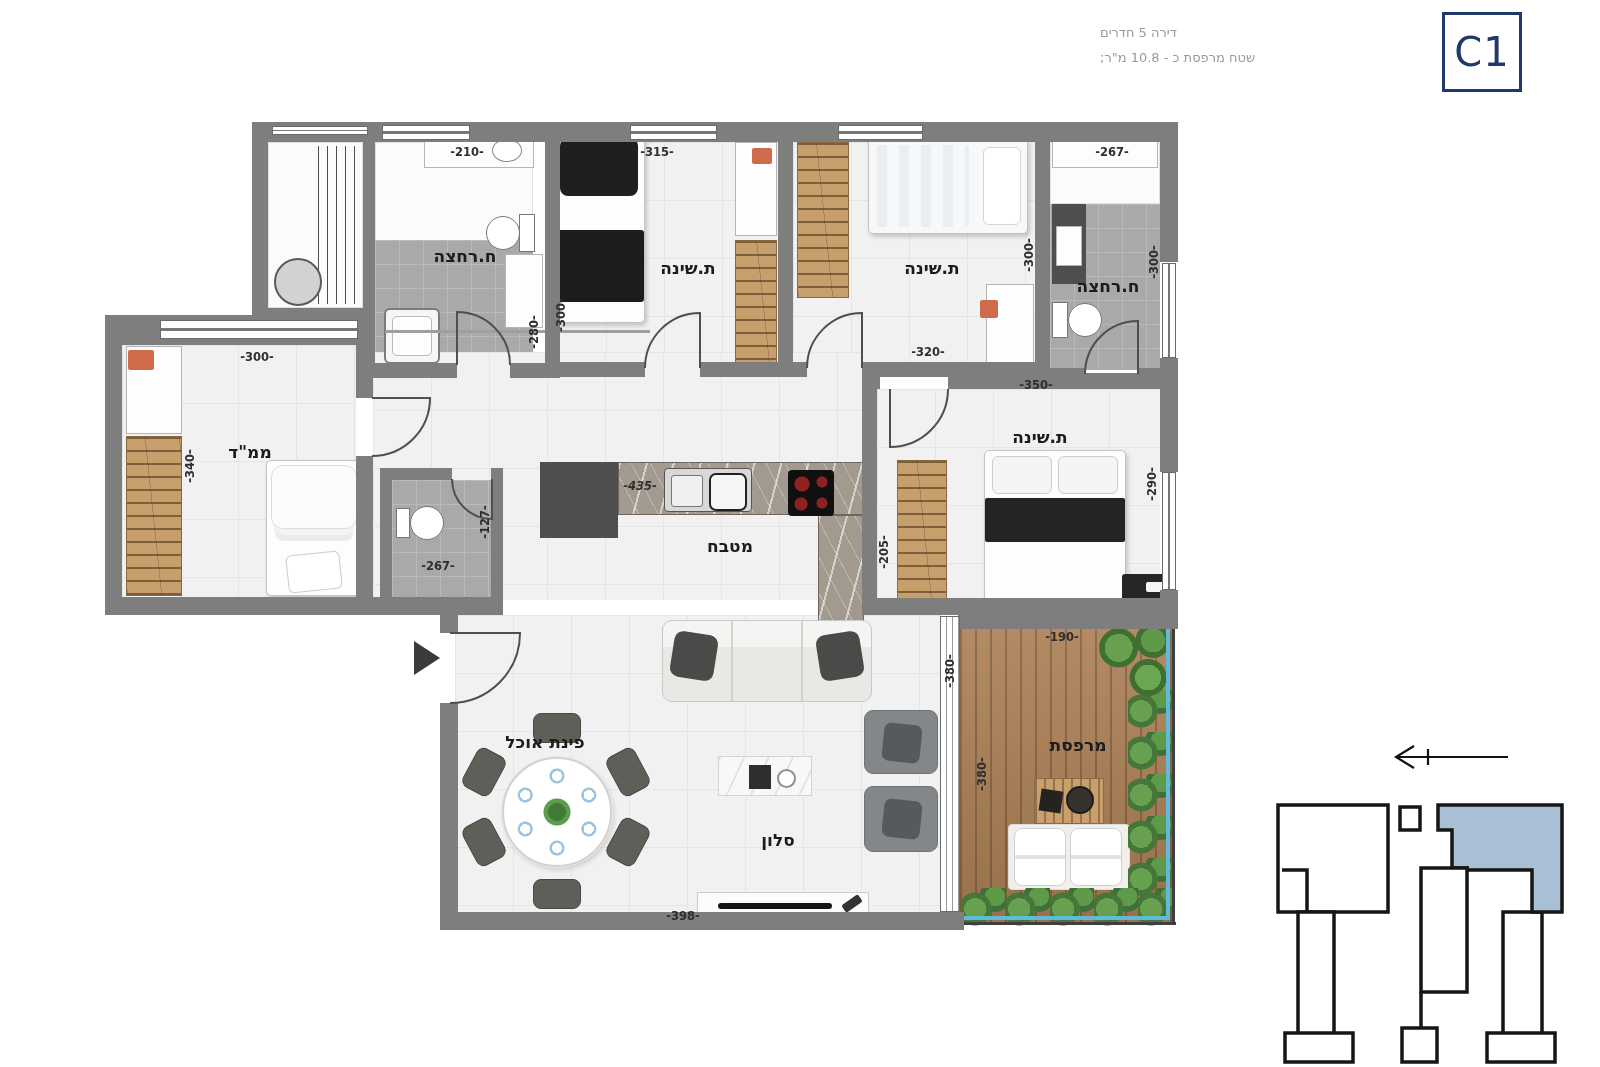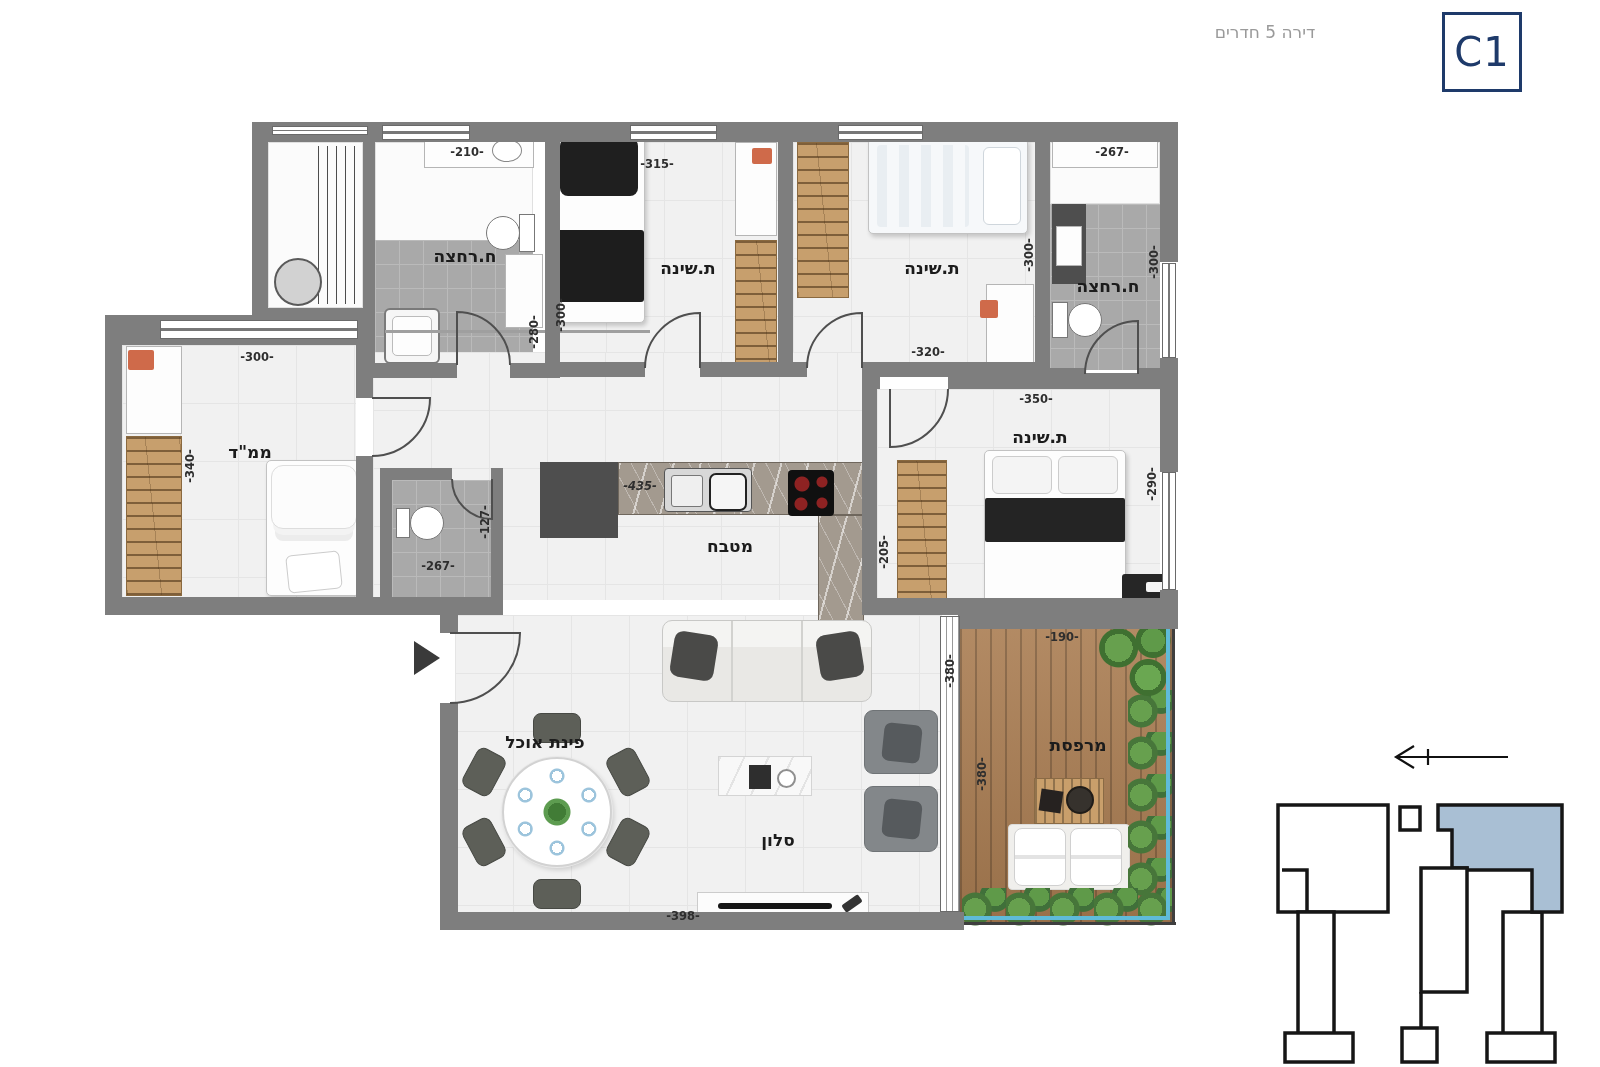--- a/index.html
+++ b/index.html
@@ -1,21 +1,21 @@
 <!DOCTYPE html>
 <html><head>
 <meta charset="utf-8">
 <style>
   html,body{margin:0;padding:0;background:#ffffff;}
   body{width:1600px;height:1067px;position:relative;overflow:hidden;
        font-family:"DejaVu Sans",sans-serif;}
   
   .titleblock{position:absolute;top:12px;right:78px;display:flex;align-items:flex-start;}
-  .title-text{position:absolute;right:92px;top:8px;width:330px;text-align:center;
-              color:#9a9a9a;font-size:17px;line-height:25px;direction:rtl;white-space:nowrap;}
+  .title-text{position:absolute;right:92px;top:8px;width:330px;text-align:left;
+              color:#9a9a9a;font-size:13px;line-height:25px;direction:rtl;white-space:nowrap;}
   .badge{position:absolute;right:0;top:0;width:74px;height:74px;border:3px solid #1e3a6a;
          color:#1e3a6a;font-size:40px;display:flex;align-items:center;justify-content:center;
          background:#fff;letter-spacing:1px;}
   
   .plan{position:absolute;left:0;top:0;width:1600px;height:1067px;}
   .plan i{display:block;position:absolute;box-sizing:border-box;}
   .fl{background-color:#f1f1f1;z-index:1;
       background-image:linear-gradient(#e5e5e5 1px,transparent 1px),
                        linear-gradient(90deg,#e5e5e5 1px,transparent 1px);
       background-size:58px 58px;}
@@ -140,20 +140,21 @@
   svg.keyplan{position:absolute;left:1230px;top:700px;z-index:2;}
   svg.compass{position:absolute;left:1336px;top:720px;z-index:2;}
   .compass-n{font-family:"DejaVu Serif",serif;font-size:40px;fill:#111;}
 </style>
 </head>
 <body>
 
 <div class="titleblock">
   <div class="title-text">
     <div>דירה 5 חדרים</div>
+    <div>שטח מרפסת כ - 10.8 מ"ר;</div>
   </div>
   <div class="badge">C1</div>
 </div>
 
 <div class="plan" id="floorplan">
 
   <i class="flw" style="left:268px;top:142px;width:95px;height:166px"></i>
   <i class="flw" style="left:375px;top:142px;width:158px;height:100px"></i>
   <i class="flg" style="left:375px;top:240px;width:158px;height:125px"></i>
   <i class="fl" style="left:548px;top:142px;width:230px;height:222px"></i>
@@ -308,34 +309,34 @@
     <span class="room-label" style="left: 688px; top: 268px;">ת.שינה</span>
     <span class="room-label" style="left: 932px; top: 268px;">ת.שינה</span>
     <span class="room-label" style="left: 1108px; top: 286px;">ח.רחצה</span>
     <span class="room-label" style="left: 250px; top: 452px;">ממ"ד</span>
     <span class="room-label" style="left: 730px; top: 546px;">מטבח</span>
     <span class="room-label" style="left: 1040px; top: 437px;">ת.שינה</span>
     <span class="room-label" style="left: 545px; top: 742px;">פינת אוכל</span>
     <span class="room-label" style="left: 778px; top: 840px;">סלון</span>
     <span class="room-label" style="left: 1078px; top: 745px;">מרפסת</span>
     <span class="dim-label" style="left: 467px; top: 152px;">-210-</span>
-    <span class="dim-label" style="left: 657px; top: 152px; margin-top: 12px;">-315-</span>
+    <span class="dim-label" style="left: 657px; top: 152px;">-315-</span>
     <span class="dim-label" style="left: 1112px; top: 152px;">-267-</span>
     <span class="dim-label vert" style="left: 561px; top: 315px;">-300-</span>
     <span class="dim-label vert" style="left: 534px; top: 332px;">-280-</span>
     <span class="dim-label vert" style="left: 1029px; top: 255px;">-300-</span>
     <span class="dim-label vert" style="left: 1154px; top: 262px;">-300-</span>
     <span class="dim-label" style="left: 928px; top: 352px;">-320-</span>
     <span class="dim-label" style="left: 257px; top: 357px;">-300-</span>
     <span class="dim-label vert" style="left: 190px; top: 466px;">-340-</span>
     <span class="dim-label" style="left: 438px; top: 566px;">-267-</span>
     <span class="dim-label vert" style="left: 485px; top: 522px;">-127-</span>
     <span class="dim-label" style="left: 640px; top: 486px; font-style: italic;">-435-</span>
     <span class="dim-label vert" style="left: 884px; top: 552px;">-205-</span>
-    <span class="dim-label" style="left: 1036px; top: 399px;">-350-</span>
+    <span class="dim-label" style="left: 1036px; top: 385px;">-350-</span>
     <span class="dim-label vert" style="left: 1152px; top: 484px;">-290-</span>
     <span class="dim-label" style="left: 1062px; top: 637px;">-190-</span>
     <span class="dim-label vert" style="left: 950px; top: 671px;">-380-</span>
     <span class="dim-label vert" style="left: 982px; top: 774px;">-380-</span>
     <span class="dim-label" style="left: 683px; top: 916px;">-398-</span>
   </div>
 
 <svg class="compass" width="190" height="62" viewBox="0 0 190 62">
   <text class="compass-n" x="10" y="48"></text>
   <g stroke="#111" stroke-width="2.2" fill="none">

